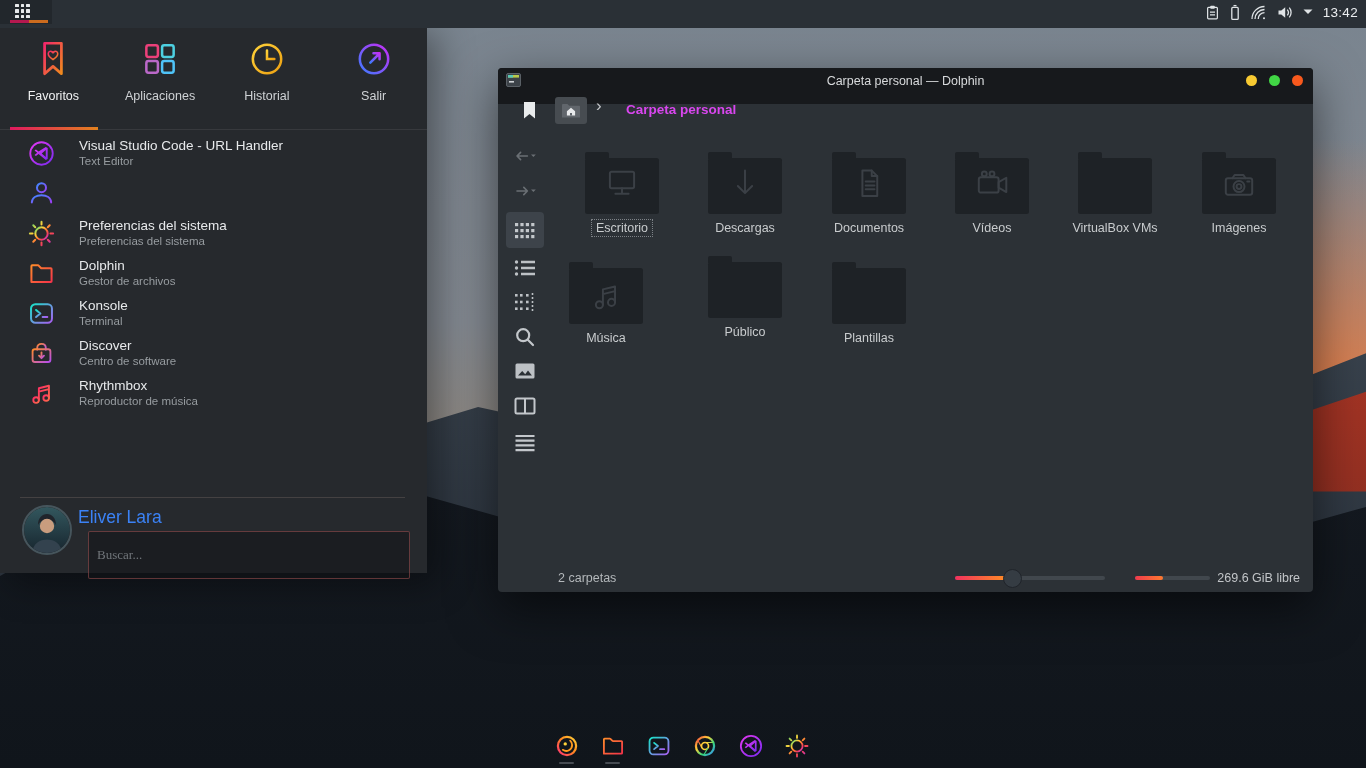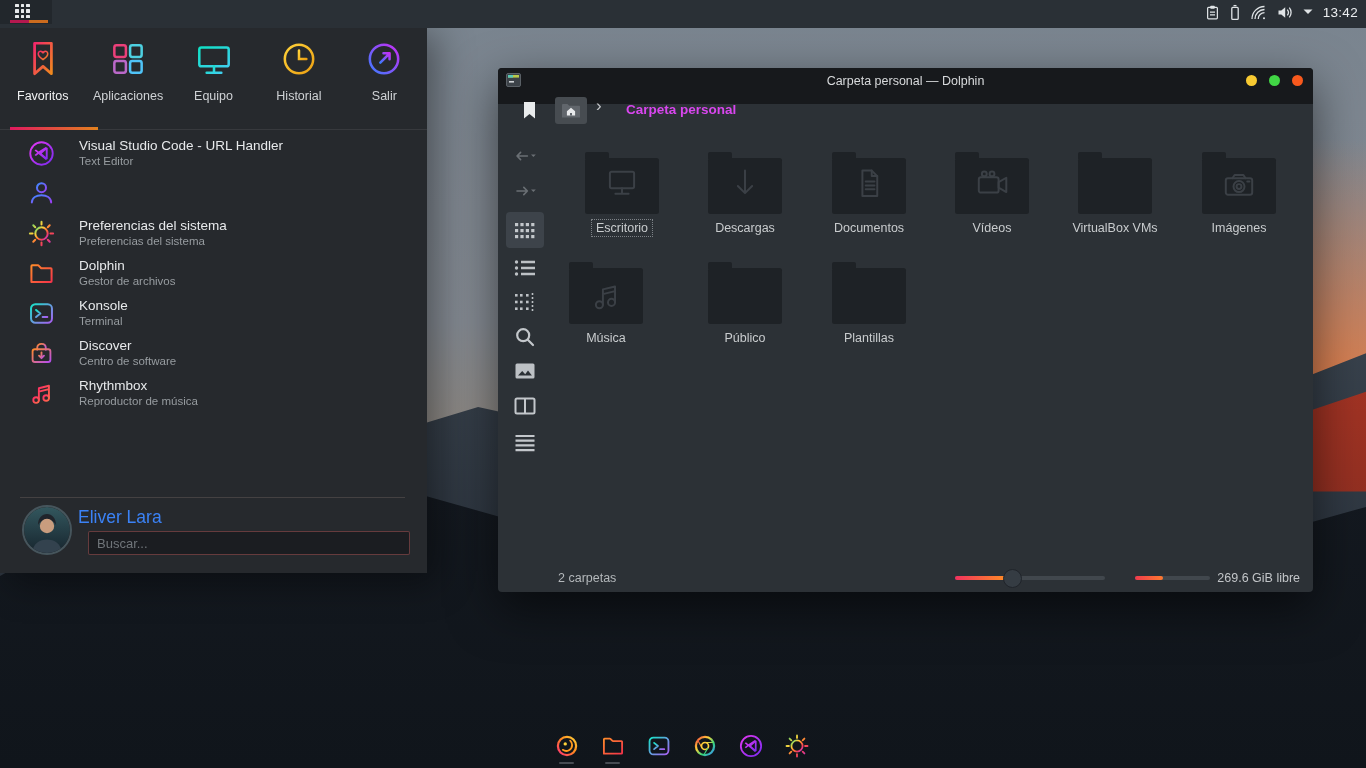--- a/index.html
+++ b/index.html
@@ -48,21 +48,21 @@
   .app svg{width:31px;height:31px;flex:0 0 auto;display:block;}
   .app-title{font-size:13.5px;color:#e7e9eb;line-height:1.2;}
   .app-sub{font-size:11.5px;color:#979ca0;line-height:1.25;}
   .user-sep{position:absolute;left:20px;top:473px;width:385px;height:1px;background:rgba(205,175,165,.18);}
   .avatar{position:absolute;left:22px;top:481px;width:46px;height:46px;border-radius:50%;
         overflow:hidden;border:2px solid #46555c;cursor:pointer;}
   .avatar svg{display:block;}
   .uname{position:absolute;left:78px;top:483px;font-size:17.5px;color:#3b82f6;}
   .search{position:absolute;left:88px;top:507px;width:304px;height:22px;background:rgba(18,20,23,.55);
         border:1px solid rgba(196,96,96,.45);border-radius:2px;color:#cfd2d4;font-size:13px;
-        font-family:Liberation Sans, sans-serif;padding:0 8px;outline:none;}
+        font-family:Liberation Serif, serif;padding:12px 8px;outline:none;}
   .search::placeholder{color:#70757a;}
 
   
   .win{position:absolute;left:498px;top:68px;width:815px;height:524px;background:#2c3136;
        border-radius:4px;box-shadow:0 16px 48px rgba(0,0,0,.55);z-index:30;}
   .titlebar{position:absolute;left:0;top:0;right:0;height:36px;background:#17191c;
        border-radius:4px 4px 0 0;cursor:default;}
   .wicon{position:absolute;left:8px;top:5px;}
   .wtitle{position:absolute;left:0;right:0;top:0;height:25px;display:flex;align-items:center;
        justify-content:center;font-size:12.5px;color:#d8dadc;}
@@ -269,29 +269,20 @@
               <rect x="7" y="7" width="11" height="11" rx="2" stroke="#ec407a"></rect>
               <rect x="22" y="7" width="11" height="11" rx="2" stroke="#4dd0e1"></rect>
               <rect x="7" y="22" width="11" height="11" rx="2" stroke="#ba68c8"></rect>
               <rect x="22" y="22" width="11" height="11" rx="2" stroke="#4fc3f7"></rect>
             </g>
           </svg>
         <span class="tlabel">Aplicaciones</span>
       </div>
       <div class="tab">
         <svg viewBox="0 0 40 40">
-            <g fill="none" stroke="url(#gteal)" stroke-width="2.4" stroke-linecap="round">
-              <rect x="6" y="9" width="28" height="18" rx="2"></rect>
-              <path d="M20 27v5M13 33h14"></path>
-            </g>
-          </svg>
-        <span class="tlabel">Equipo</span>
-      </div>
-      <div class="tab">
-        <svg viewBox="0 0 40 40">
             <g fill="none" stroke="url(#gyel)" stroke-width="2.4" stroke-linecap="round">
               <circle cx="20" cy="20" r="13.5"></circle>
               <path d="M20 12v8h7"></path>
             </g>
           </svg>
         <span class="tlabel">Historial</span>
       </div>
       <div class="tab">
         <svg viewBox="0 0 40 40">
             <g fill="none" stroke="url(#gsal)" stroke-width="2.4" stroke-linecap="round" stroke-linejoin="round">
@@ -599,21 +590,21 @@
         <svg viewBox="0 0 40 36">
             <g class="fglyph">
               <circle cx="14" cy="26" r="3.2"></circle>
               <circle cx="25" cy="23.8" r="3.2"></circle>
               <path d="M17.2 26V12l11-2.7v14.5M17.2 16.3l11-2.7"></path>
             </g>
           </svg>
       </div>
       <div><span class="fname">Música</span></div>
     </div>
-    <div class="tile" style="left:192px;top:193px">
+    <div class="tile" style="left:192px;top:187px">
       <div class="folder"></div>
       <div><span class="fname">Público</span></div>
     </div>
     <div class="tile" style="left:316px;top:193px">
       <div class="folder"></div>
       <div><span class="fname">Plantillas</span></div>
     </div>
 
     <div class="status">
       <span class="scount">2 carpetas</span>

